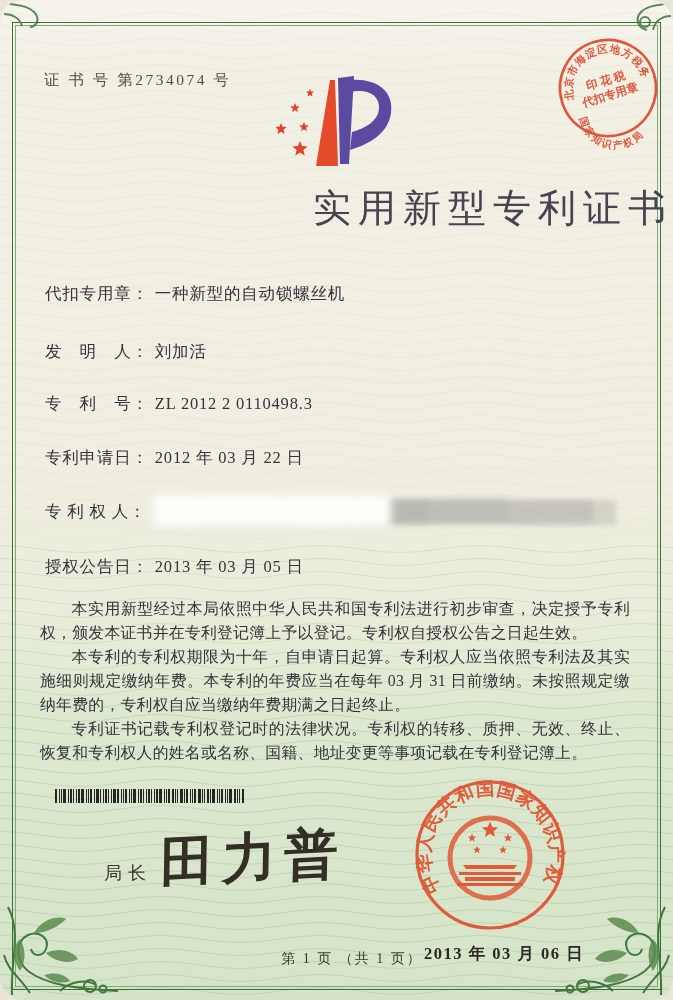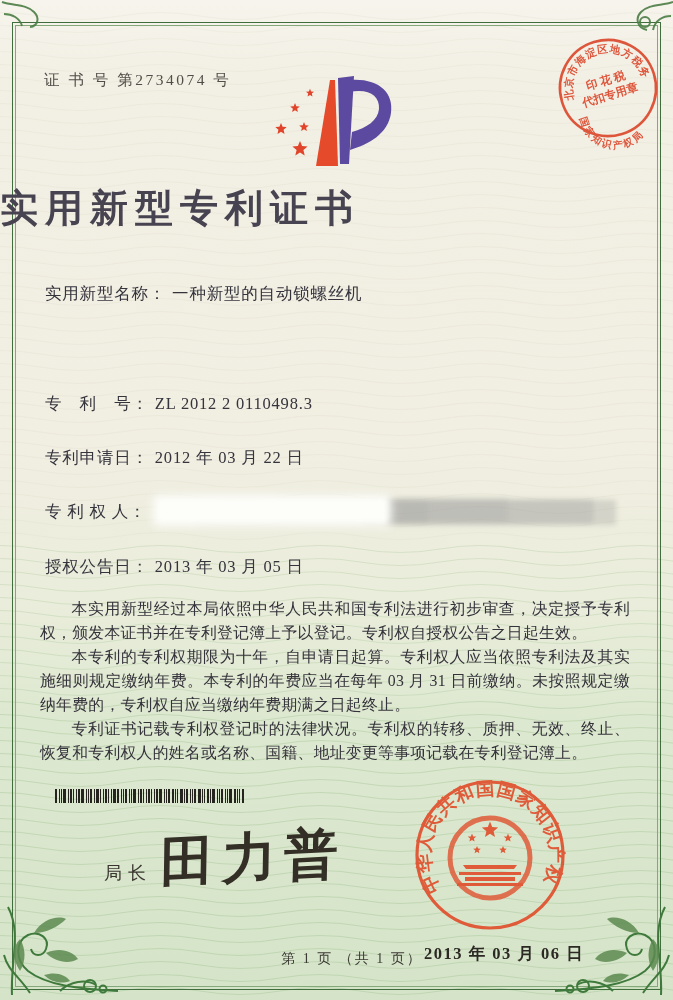--- a/index.html
+++ b/index.html
@@ -1,27 +1,28 @@
 <!DOCTYPE html>
 <html><head>
 <meta charset="utf-8">
 <style>
   html,body{margin:0;padding:0;background:#e9e5d8;}
   #page{
     position:relative;width:673px;height:1000px;overflow:hidden;
     font-family:"Liberation Serif","DejaVu Serif",serif;
     background:linear-gradient(180deg,#f6f4ec 0%,#f2efe4 8%,#f1eee2 45%,#eaeddb 60%,#ddе8d0 72%,#dbe7cf 78%,#d5e4c9 100%);
     background:linear-gradient(180deg,#f6f4ec 0%,#f2efe4 8%,#f1eee2 45%,#eaeddb 60%,#dde8d0 72%,#d5e4c9 100%);
+    border-radius:23px;
   }
   #waves{position:absolute;left:0;top:0;width:673px;height:1000px;z-index:0;}
   .frame{position:absolute;left:12px;top:22px;width:647px;height:966px;border:1.5px solid #3f6e3c;z-index:1;pointer-events:none;}
   .frame-inner{position:absolute;left:2px;top:2px;right:2px;bottom:2px;border:1px solid #84a879;}
   .abs{position:absolute;z-index:2;}
   .cert-no{left:44px;top:70px;font-size:15.5px;letter-spacing:2.5px;color:#514e49;}
-  .title{left:0;width:673px;top:183px;text-align:left;font-size:38px;font-weight:700;letter-spacing:7px;color:#474350;}
+  .title{left:0;width:673px;top:183px;text-align:right;font-size:38px;font-weight:400;letter-spacing:7px;color:#474350;}
   .row{left:45px;font-size:16.5px;letter-spacing:.8px;color:#35333c;white-space:nowrap;}
   .row .val{margin-left:6px;}
   .redact-wrap{display:inline-block;position:relative;vertical-align:middle;margin-left:10px;}
   .redact-box{
     display:inline-block;width:232px;height:25px;border-radius:3px;
     background:rgba(253,253,250,.96);filter:blur(2.5px);
     box-shadow:0 0 7px 4px rgba(251,251,247,.9),
       40px 2px 2px rgba(150,150,150,.12), 120px -1px 2px rgba(140,140,140,.12),
       205px 1px 2px rgba(130,130,135,.18), 228px 2px 1px rgba(120,120,125,.22);
   }
@@ -201,21 +202,24 @@
       <polygon class="star" points="33.0,27.0 31.7,30.2 28.2,30.5 30.9,32.7 30.1,36.0 33.0,34.3 35.9,36.0 35.1,32.7 37.8,30.5 34.3,30.2"></polygon>
       <polygon class="star" points="19.0,47.0 17.4,50.8 13.3,51.1 16.4,53.8 15.5,57.9 19.0,55.7 22.5,57.9 21.6,53.8 24.7,51.1 20.6,50.8"></polygon>
       <polygon class="star" points="42.0,46.0 40.7,49.2 37.2,49.5 39.9,51.7 39.1,55.0 42.0,53.3 44.9,55.0 44.1,51.7 46.8,49.5 43.3,49.2"></polygon>
       <polygon class="star" points="38.0,65.0 35.9,70.1 30.4,70.5 34.6,74.1 33.3,79.5 38.0,76.6 42.7,79.5 41.4,74.1 45.6,70.5 40.1,70.1"></polygon>
     </g>
   </svg>
 
   <div class="abs title">实用新型专利证书</div>
 
   <div class="abs row" style="top:283px">
-    <span class="lbl">实用新型名称：</span><span class="val">一种新型的自动锁螺丝机</span>
+    <span class="lbl">代扣专用章：</span><span class="val">一种新型的自动锁螺丝机</span>
+  </div>
+  <div class="abs row" style="top:341px">
+    <span class="lbl">发　明　人：</span><span class="val">刘加活</span>
   </div>
   <div class="abs row" style="top:393px">
     <span class="lbl">专　利　号：</span><span class="val">ZL 2012 2 0110498.3</span>
   </div>
   <div class="abs row" style="top:447px">
     <span class="lbl">专利申请日：</span><span class="val">2012 年 03 月 22 日</span>
   </div>
   <div class="abs row" style="top:498px">
     <span class="lbl">专 利 权 人：</span><span class="redact-wrap"><span class="redact-box"></span></span>
   </div>

